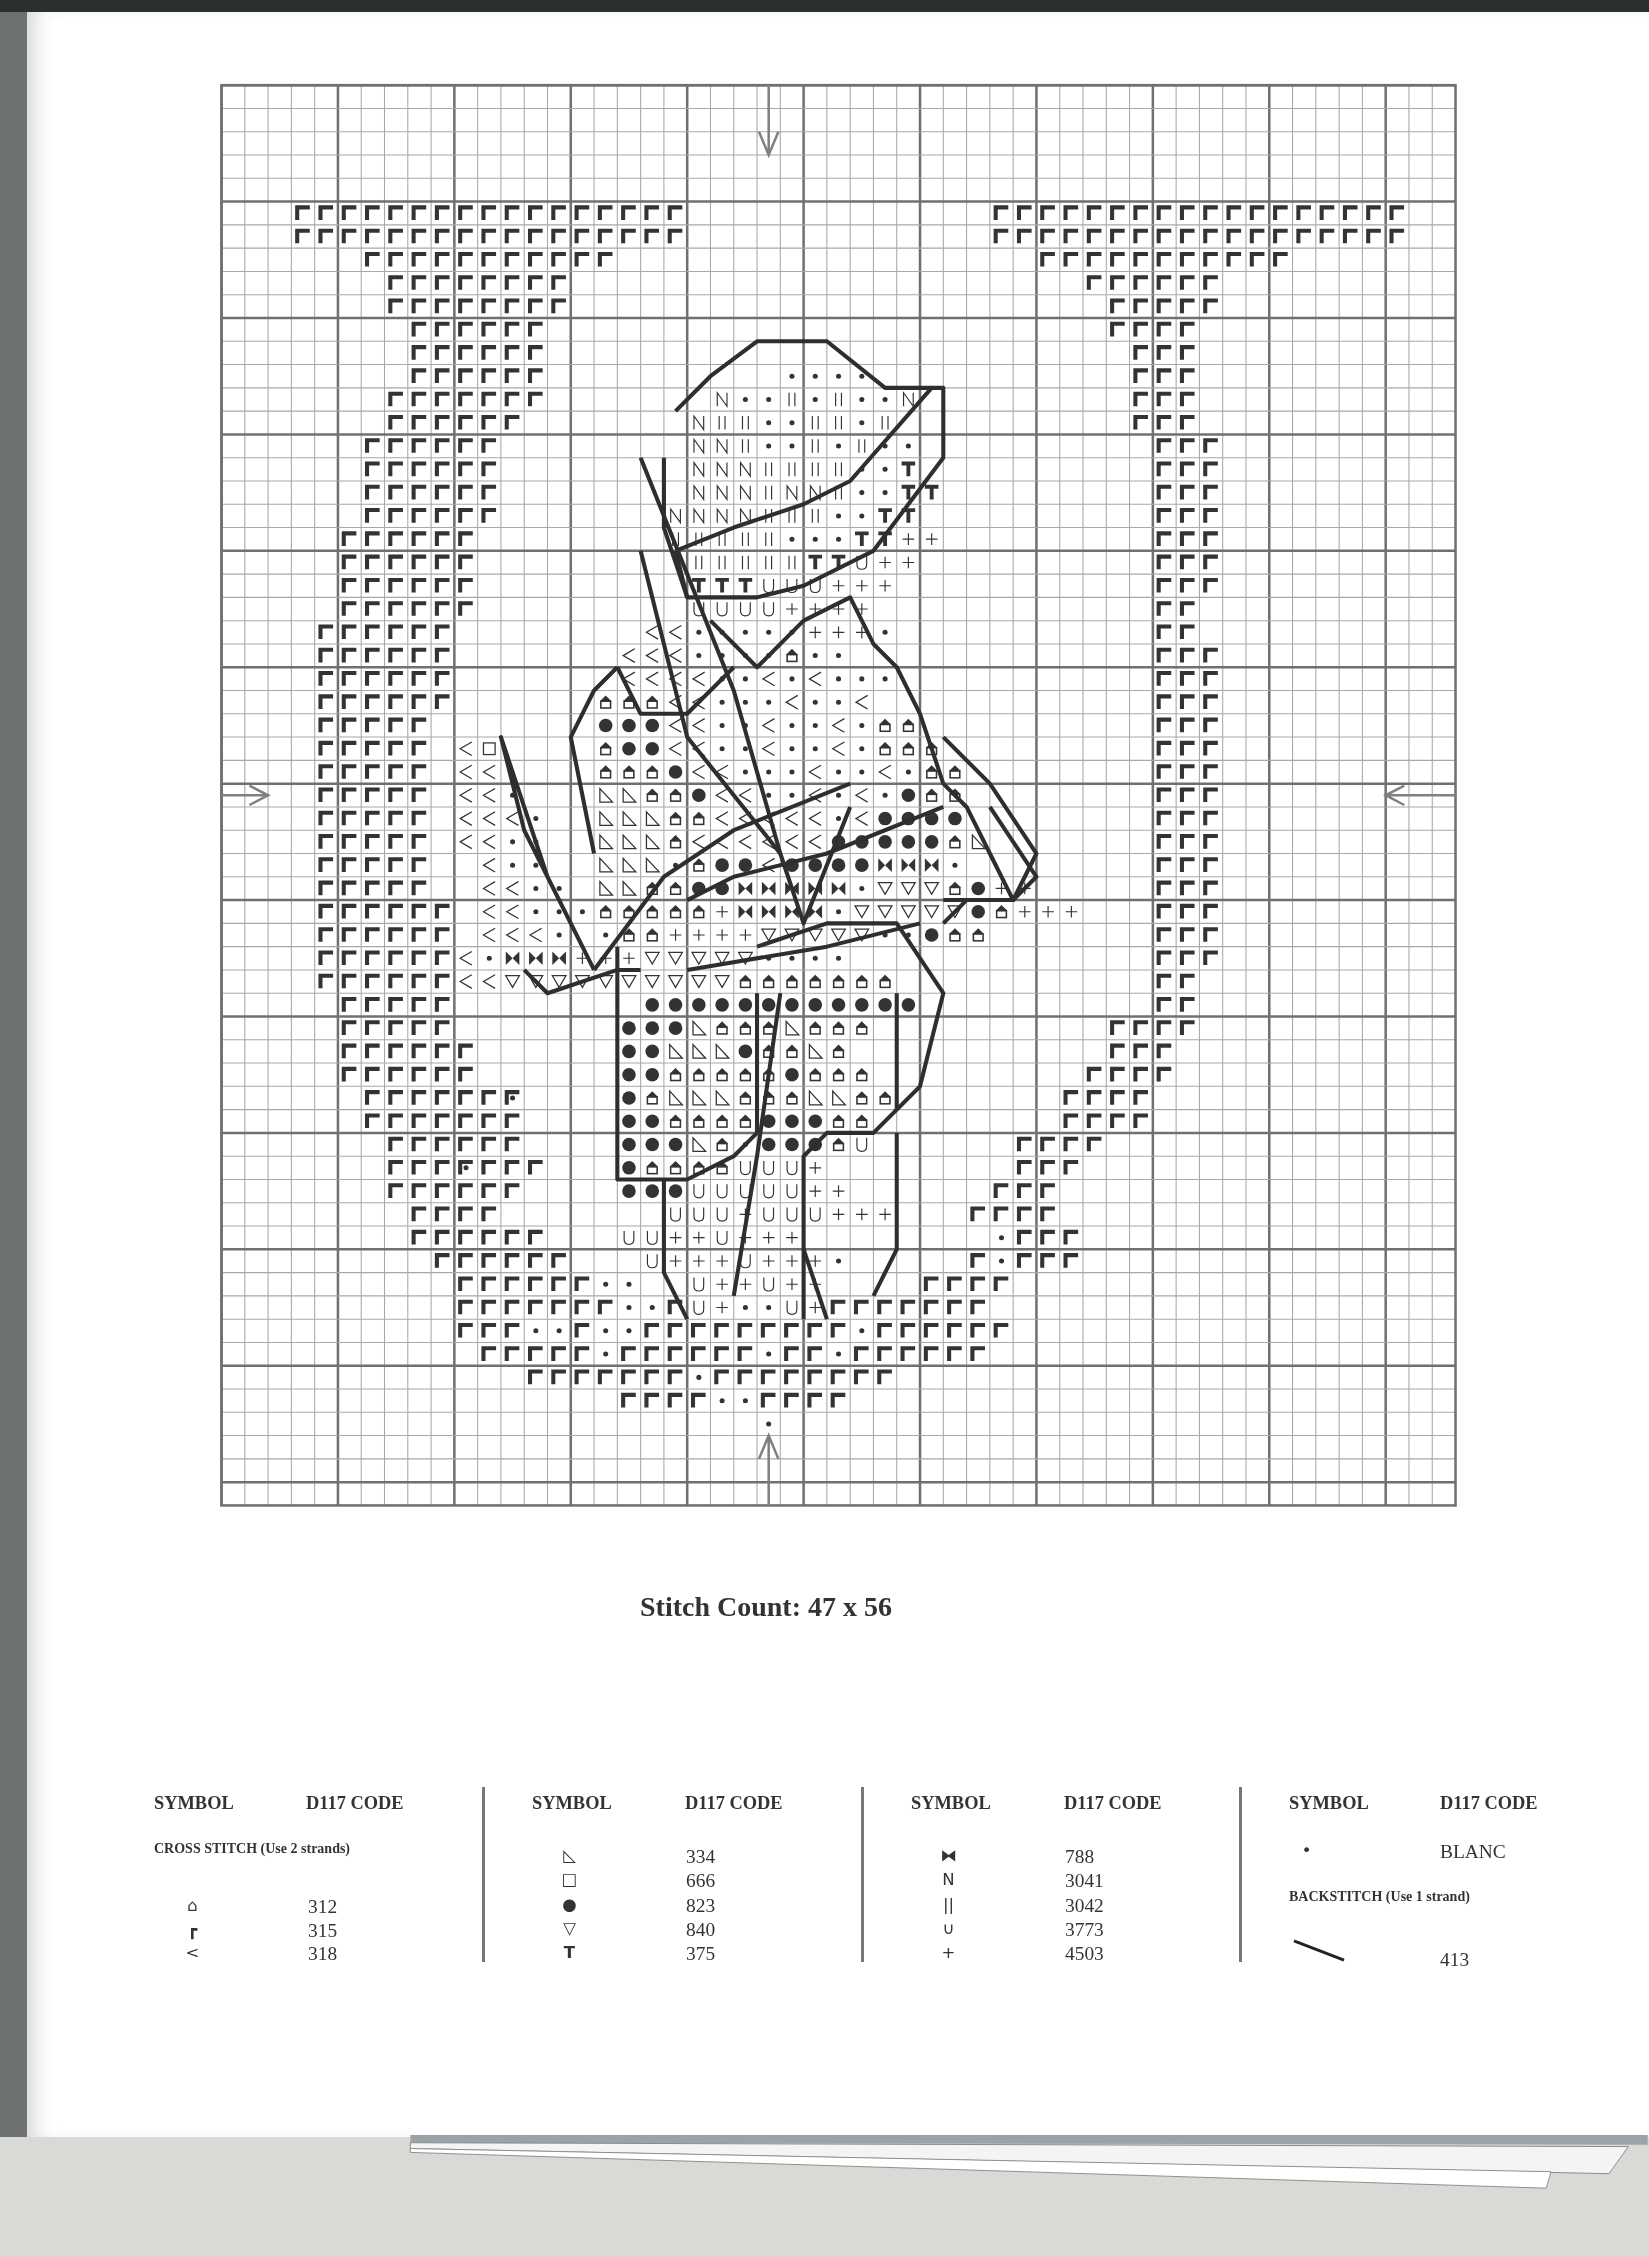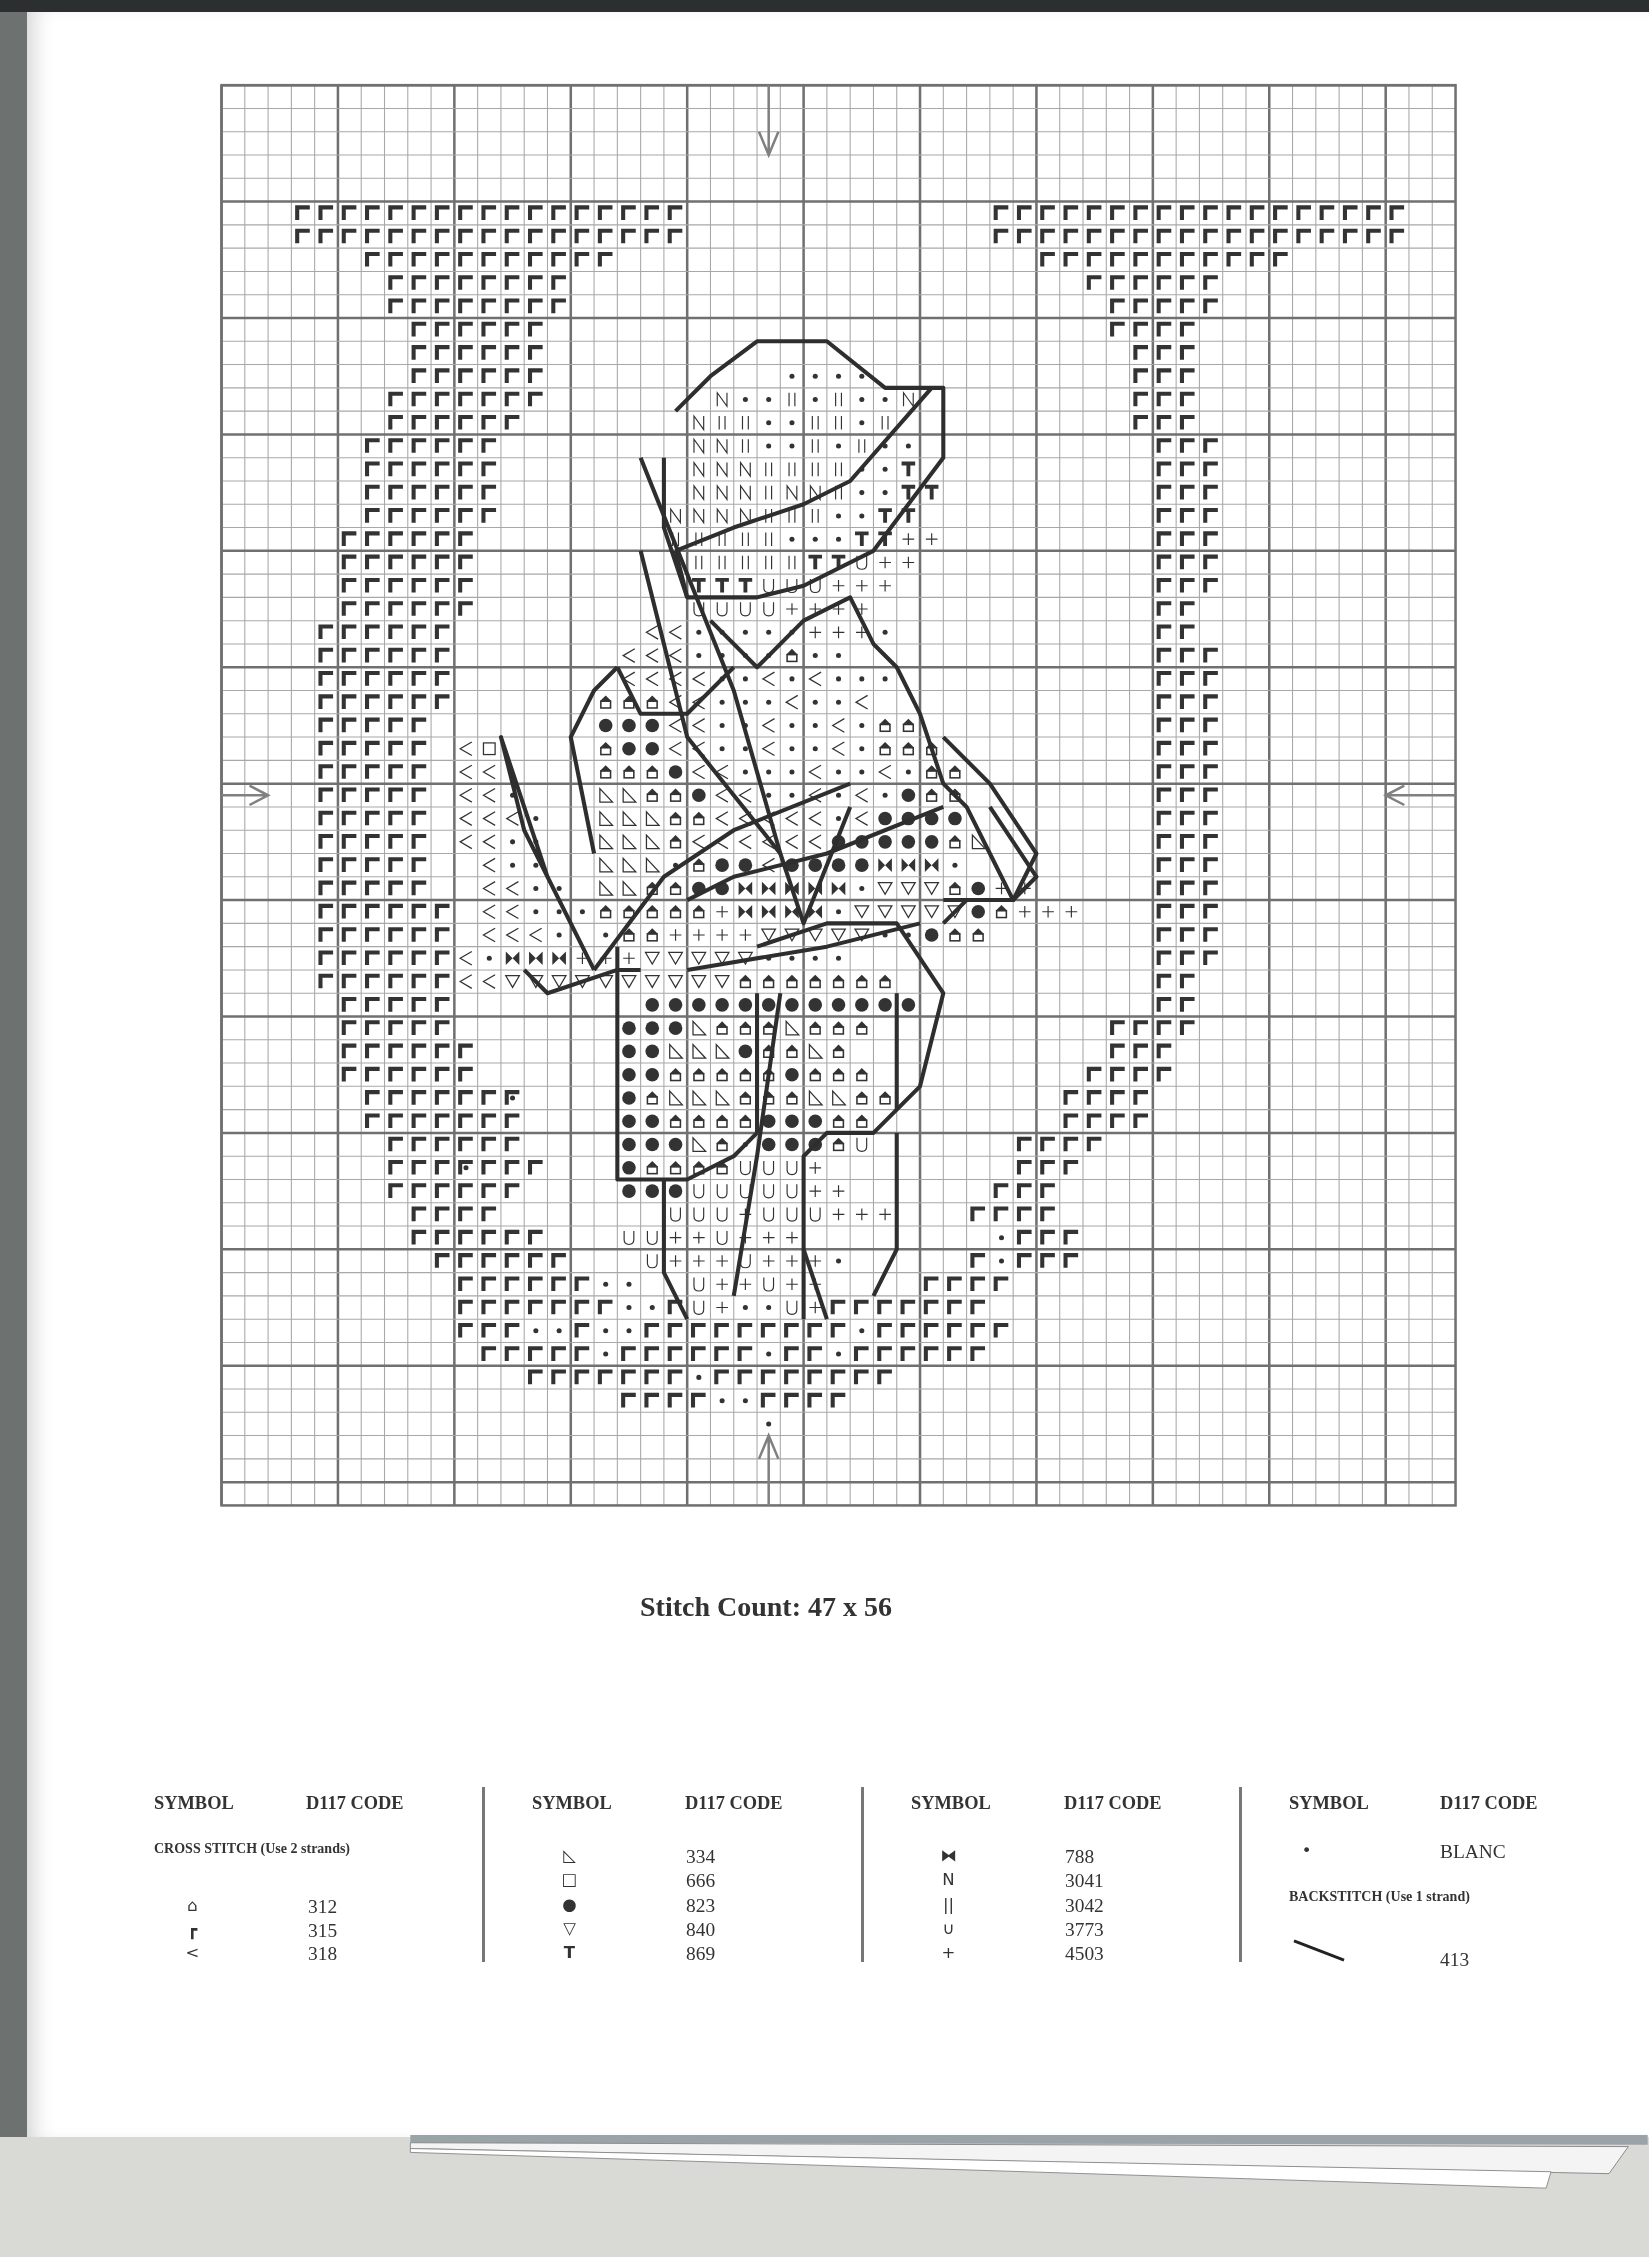--- a/index.html
+++ b/index.html
@@ -1406,21 +1406,21 @@
     <div class="hdr" style="left:200px">D117 CODE</div>
     <div class="sym" style="left:70px;top:61px">◺</div>
     <div class="code" style="left:201px;top:61px">334</div>
     <div class="sym" style="left:70px;top:85px">□</div>
     <div class="code" style="left:201px;top:85px">666</div>
     <div class="sym" style="left:70px;top:110px">●</div>
     <div class="code" style="left:201px;top:110px">823</div>
     <div class="sym" style="left:70px;top:134px">▽</div>
     <div class="code" style="left:201px;top:134px">840</div>
     <div class="sym" style="left:70px;top:158px;font-weight:bold">T</div>
-    <div class="code" style="left:201px;top:158px">869</div>
+    <div class="code" style="left:201px;top:158px">375</div>
   </div>
 
   <div class="legend-col" style="left:864px;width:378px">
     <div class="hdr" style="left:47px">SYMBOL</div>
     <div class="hdr" style="left:200px">D117 CODE</div>
     <div class="sym" style="left:70px;top:61px">⧓</div>
     <div class="code" style="left:201px;top:61px">788</div>
     <div class="sym" style="left:70px;top:85px">N</div>
     <div class="code" style="left:201px;top:85px">3041</div>
     <div class="sym" style="left:70px;top:110px">||</div>

